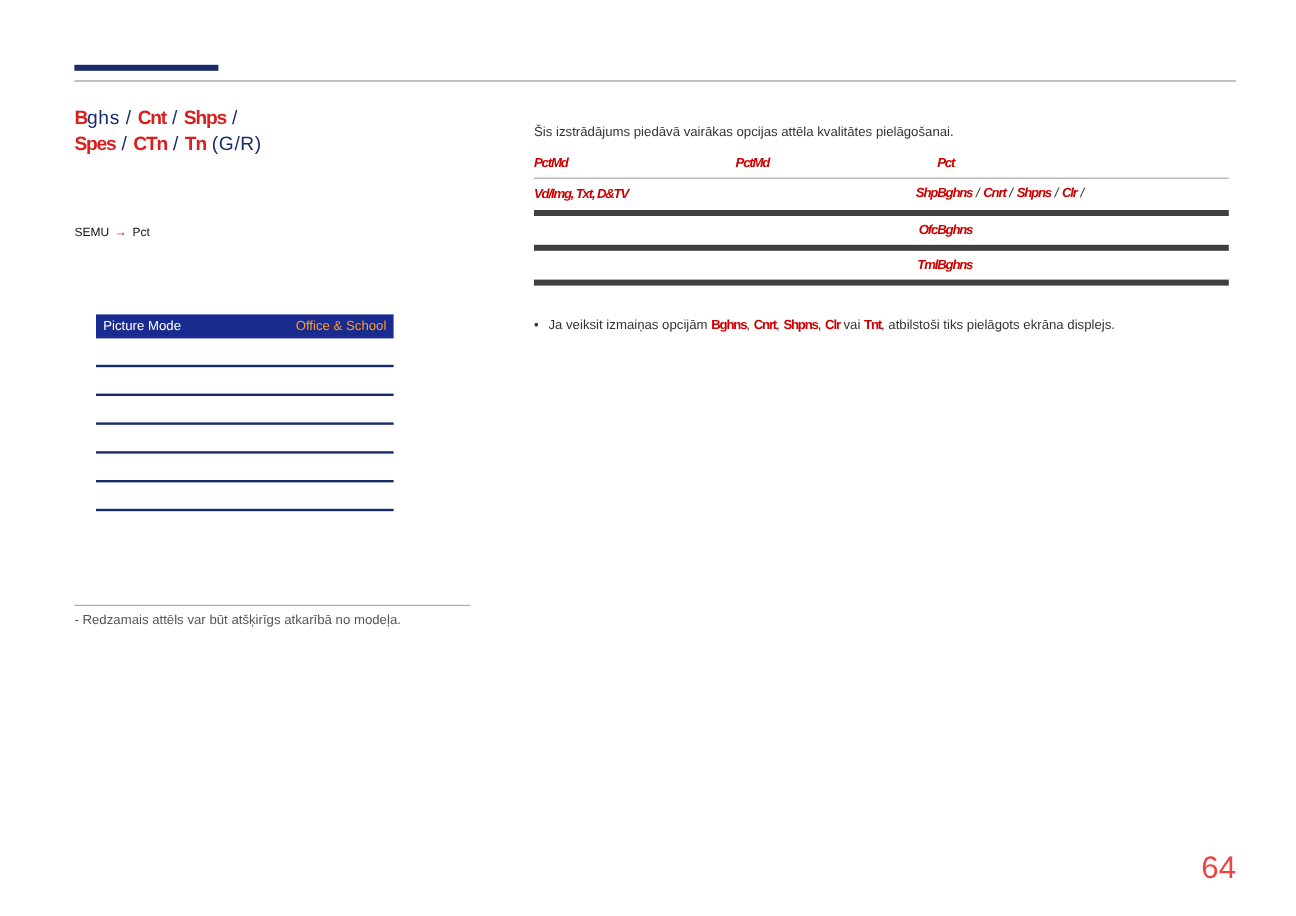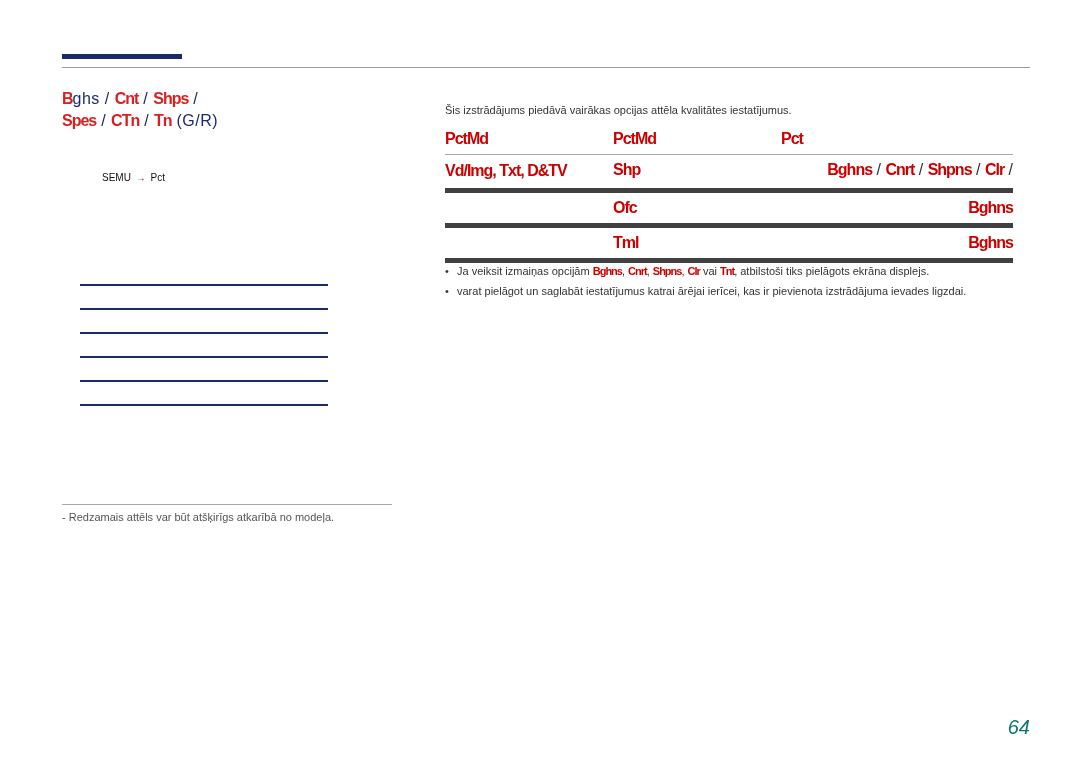--- a/index.html
+++ b/index.html
@@ -33,25 +33,24 @@
     left: 62px;
     font-size: 16px;
     font-weight: normal;
     color: #1a2b6b;
     line-height: 1.35;
     letter-spacing: 0.5px;
   }
   .heading .red { color: #d82020; font-weight: bold; letter-spacing: -1px; }
   .breadcrumb {
     position: absolute;
-    top: 172px;
+    top: 189px;
     left: 62px;
     font-size: 10px;
     color: #111;
-    margin-left: 40px;
   }
   .breadcrumb .arrow { color: #b00; font-weight: bold; margin: 0 2px; }
   .menu-box {
     position: absolute;
     top: 262px;
     left: 80px;
     width: 248px;
   }
   .menu-row {
     height: 24px;
@@ -87,39 +86,40 @@
     position: absolute;
     top: 104px;
     left: 445px;
     font-size: 11px;
     color: #333;
   }
   .table {
     position: absolute;
     top: 126px;
     left: 445px;
-    right: 67px;
-    font-size: 16px;
+    right: 56px;
+    font-size: 11px;
+    font-style: italic;
   }
   .thead {
     display: flex;
     border-bottom: 1px solid #aaa;
     padding: 4px 0 6px;
   }
   .thead .col1 { width: 168px; color: #c00; font-weight: bold; letter-spacing: -1px; }
   .thead .col2 { width: 168px; color: #c00; font-weight: bold; letter-spacing: -1px; }
   .thead .col3 { flex: 1; color: #c00; font-weight: bold; letter-spacing: -1px; }
   .trow {
     display: flex;
     border-bottom: 5px solid #404040;
     padding: 6px 0;
   }
   .trow .col1 { width: 168px; color: #c00; font-weight: bold; letter-spacing: -1px; line-height: 1.3; }
-  .trow .col2 { width: 168px; color: #c00; font-weight: bold; letter-spacing: -1px; }
-  .trow .col3 { flex: 1; color: #333; letter-spacing: 0; font-weight: normal; text-align: right; }
+  .trow .col2 { width: 168px; color: #c00; font-weight: bold; letter-spacing: -1px; text-align: right; }
+  .trow .col3 { flex: 1; color: #333; letter-spacing: 0; font-weight: normal; }
   .trow .col3 .r { color: #c00; font-weight: bold; letter-spacing: -1px; }
   .notes {
     position: absolute;
     top: 263px;
     left: 445px;
     right: 36px;
     font-size: 11px;
     color: #333;
     line-height: 1.5;
   }
@@ -129,43 +129,46 @@
     content: "•";
     position: absolute;
     left: 0;
     color: #333;
   }
   .notes .r { color: #c00; font-weight: bold; letter-spacing: -1px; }
   .page-num {
     position: absolute;
     bottom: 24px;
     right: 50px;
-    font-size: 20px;
-    color: #0f766e;
-    font-style: italic;
+    font-size: 26px;
+    color: #ef4444;
   }
 </style>
 </head>
 <body>
 
 <div class="top-bar"></div>
 <div class="top-rule"></div>
 
 <div class="heading">
   <span class="red">B</span><span>ghs</span><span> / </span><span class="red">Cnt</span><span> / </span><span class="red">Shps</span><span> / </span><br>
   <span class="red">Spes</span><span> / </span><span class="red">CTn</span><span> / </span><span class="red">Tn</span><span> (G/R)</span>
 </div>
 
 <div class="breadcrumb">
   <span>SEMU</span>
   <span class="arrow">→</span>
   <span>Pct</span>
 </div>
 
 <div class="menu-box">
+  <div class="menu-row active">
+    <span class="lbl">Picture Mode</span>
+    <span class="val">Office &amp; School</span>
+  </div>
   <div class="menu-row blank">
       <span class="lbl">.</span>
     </div>
   <div class="menu-row blank">
       <span class="lbl">.</span>
     </div>
   <div class="menu-row blank">
       <span class="lbl">.</span>
     </div>
   <div class="menu-row blank">
@@ -174,21 +177,21 @@
   <div class="menu-row blank">
       <span class="lbl">.</span>
     </div>
   <div class="menu-row blank">
       <span class="lbl">.</span>
     </div>
 </div>
 
 <div class="disclaimer">Redzamais attēls var būt atšķirīgs atkarībā no modeļa.</div>
 
-<div class="intro">Šis izstrādājums piedāvā vairākas opcijas attēla kvalitātes iestatījumus.</div>
+<div class="intro">Šis izstrādājums piedāvā vairākas opcijas attēla kvalitātes pielāgošanai.</div>
 
 <div class="table">
   <div class="thead">
     <div class="col1">PctMd</div>
     <div class="col2">PctMd</div>
     <div class="col3">Pct</div>
   </div>
   <div class="trow">
     <div class="col1">
       <span>Vd/Img</span>, <span>Txt</span>, <span>D&amp;TV</span>
@@ -208,17 +211,16 @@
     <div class="col2">Tml</div>
     <div class="col3"><span class="r">Bghns</span></div>
   </div>
 </div>
 
 <div class="notes">
   <ul>
     <li>
       <span>Ja veiksit izmaiņas opcijām </span><span class="r">Bghns</span><span>, </span><span class="r">Cnrt</span><span>, </span><span class="r">Shpns</span><span>, </span><span class="r">Clr</span><span> vai </span><span class="r">Tnt</span><span>, atbilstoši tiks pielāgots ekrāna displejs.</span>
     </li>
-    <li>varat pielāgot un saglabāt iestatījumus katrai ārējai ierīcei, kas ir pievienota izstrādājuma ievades ligzdai.</li>
   </ul>
 </div>
 
 <div class="page-num">64</div>
 
 </body></html>

